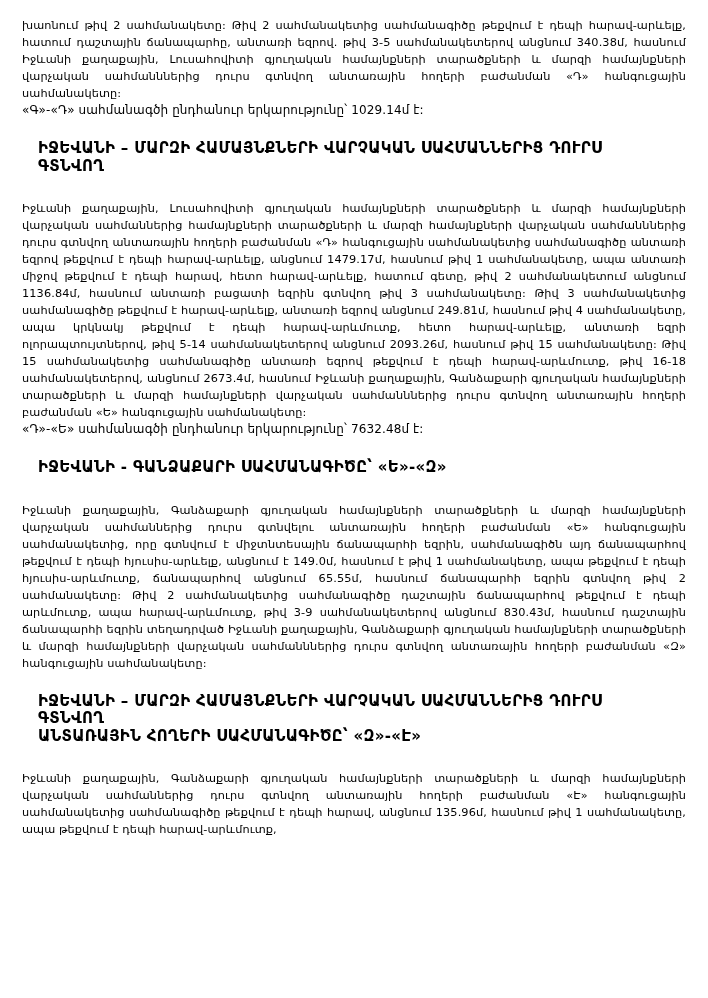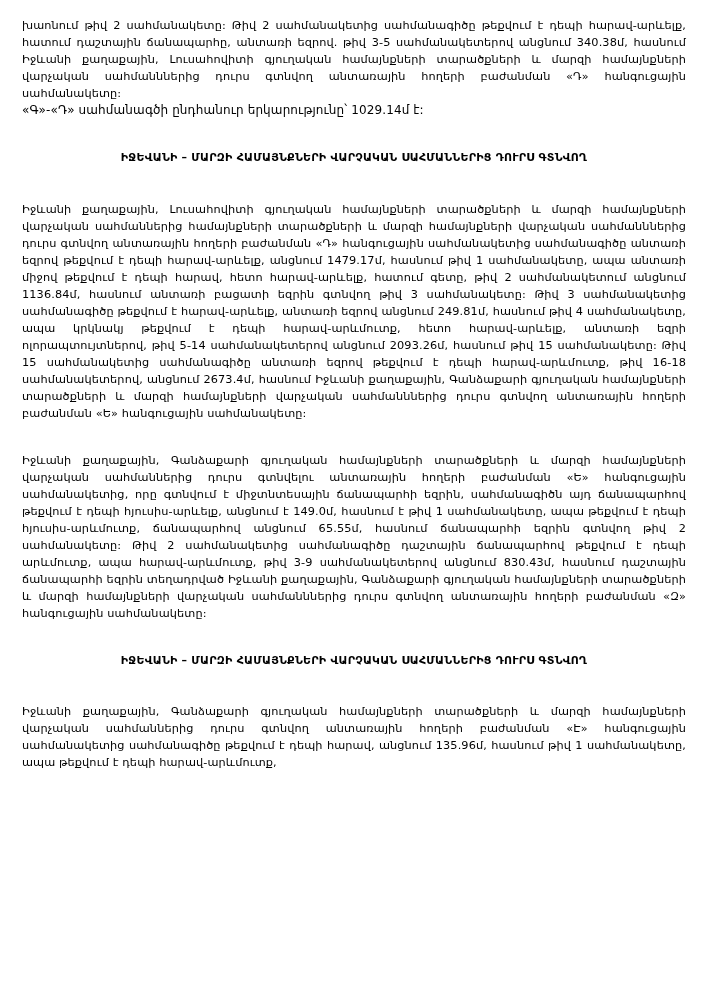--- a/index.html
+++ b/index.html
@@ -29,26 +29,26 @@
     text-justify: inter-word;
     letter-spacing: 0.01em;
   }
   p.body {
     text-indent: 0;
   }
   p.first-block {
     margin-bottom: 0;
   }
   .heading {
-    text-align: center;
+    text-align: left;
     font-weight: bold;
-    font-size: 11px;
+    font-size: 15px;
     line-height: 17.5px;
     letter-spacing: 0.02em;
-    margin: 17px;
+    margin: 8px;
     padding: 0 8px;
   }
   .heading .hline {
     display: block;
   }
   .sum-line {
     font-size: 12px;
     line-height: 17.0px;
     margin: 0;
     text-align: left;
@@ -68,32 +68,37 @@
   <div class="gap-md"></div>
 
   <div class="heading">
     <span class="hline">ԻՋԵՎԱՆԻ – ՄԱՐԶԻ ՀԱՄԱՅՆՔՆԵՐԻ ՎԱՐՉԱԿԱՆ ՍԱՀՄԱՆՆԵՐԻՑ ԴՈՒՐՍ ԳՏՆՎՈՂ</span>
   </div>
 
   <div class="gap-lg"></div>
 
   <p class="body">Իջևանի  քաղաքային, Լուսահովիտի գյուղական համայնքների տարածքների  և մարզի համայնքների վարչական սահմաններից համայնքների տարածքների  և մարզի համայնքների վարչական սահմանններից դուրս գտնվող անտառային հողերի  բաժանման «Դ»  հանգուցային սահմանակետից  սահմանագիծը անտառի եզրով թեքվում է դեպի հարավ-արևելք, անցնում 1479.17մ, հասնում թիվ 1 սահմանակետը, ապա անտառի միջով թեքվում է դեպի հարավ, հետո  հարավ-արևելք, հատում գետը, թիվ  2 սահմանակետում անցնում 1136.84մ,  հասնում անտառի բացատի եզրին գտնվող թիվ 3 սահմանակետը: Թիվ 3 սահմանակետից  սահմանագիծը թեքվում է հարավ-արևելք,  անտառի եզրով անցնում 249.81մ, հասնում թիվ 4 սահմանակետը, ապա կրկնակյ թեքվում է դեպի հարավ-արևմուտք, հետո   հարավ-արևելք, անտառի եզրի ոլորապտույտներով, թիվ 5-14 սահմանակետերով   անցնում 2093.26մ, հասնում թիվ 15 սահմանակետը:  Թիվ 15 սահմանակետից սահմանագիծը անտառի եզրով թեքվում է դեպի հարավ-արևմուտք, թիվ 16-18 սահմանակետերով, անցնում 2673.4մ, հասնում Իջևանի քաղաքային, Գանձաքարի գյուղական համայնքների տարածքների  և  մարզի համայնքների վարչական սահմանններից դուրս գտնվող անտառային հողերի բաժանման «Ե» հանգուցային սահմանակետը:</p>
 
+  <p class="sum-line">«Դ»-«Ե» սահմանագծի ընդհանուր երկարությունը՝ 7632.48մ է:</p>
 
   <div class="gap-md"></div>
 
+  <div class="heading">
+    <span class="hline">ԻՋԵՎԱՆԻ - ԳԱՆՁԱՔԱՐԻ ՍԱՀՄԱՆԱԳԻԾԸ՝  «Ե»-«Զ»</span>
+  </div>
 
   <div class="gap-lg"></div>
 
   <p class="body">Իջևանի քաղաքային, Գանձաքարի գյուղական համայնքների տարածքների և  մարզի համայնքների վարչական սահմաններից դուրս գտնվելու անտառային հողերի բաժանման «Ե» հանգուցային սահմանակետից, որը գտնվում է  միջտնտեսային ճանապարհի եզրին, սահմանագիծն այդ ճանապարհով թեքվում է դեպի հյուսիս-արևելք, անցնում է 149.0մ, հասնում է  թիվ 1 սահմանակետը,  ապա  թեքվում է  դեպի հյուսիս-արևմուտք, ճանապարհով  անցնում 65.55մ, հասնում ճանապարհի եզրին գտնվող թիվ 2 սահմանակետը:   Թիվ 2 սահմանակետից սահմանագիծը դաշտային ճանապարհով թեքվում է դեպի  արևմուտք, ապա հարավ-արևմուտք,  թիվ 3-9 սահմանակետերով անցնում 830.43մ, հասնում դաշտային ճանապարհի եզրին տեղադրված Իջևանի քաղաքային,  Գանձաքարի գյուղական համայնքների   տարածքների և մարզի համայնքների վարչական սահմանններից դուրս գտնվող անտառային հողերի բաժանման «Զ» հանգուցային սահմանակետը:</p>
 
 
   <div class="gap-md"></div>
 
   <div class="heading">
     <span class="hline">ԻՋԵՎԱՆԻ – ՄԱՐԶԻ ՀԱՄԱՅՆՔՆԵՐԻ ՎԱՐՉԱԿԱՆ ՍԱՀՄԱՆՆԵՐԻՑ ԴՈՒՐՍ ԳՏՆՎՈՂ</span>
+    <span class="hline">ԱՆՏԱՌԱՅԻՆ ՀՈՂԵՐԻ  ՍԱՀՄԱՆԱԳԻԾԸ՝  «Զ»-«Է»</span>
   </div>
 
   <div class="gap-lg"></div>
 
   <p class="body">Իջևանի քաղաքային, Գանձաքարի գյուղական համայնքների տարածքների և մարզի համայնքների վարչական սահմաններից դուրս գտնվող անտառային հողերի բաժանման «Է» հանգուցային սահմանակետից սահմանագիծը թեքվում է դեպի հարավ, անցնում 135.96մ, հասնում թիվ 1 սահմանակետը, ապա թեքվում է դեպի հարավ-արևմուտք,</p>
 
 </div>
 
 </body></html>

